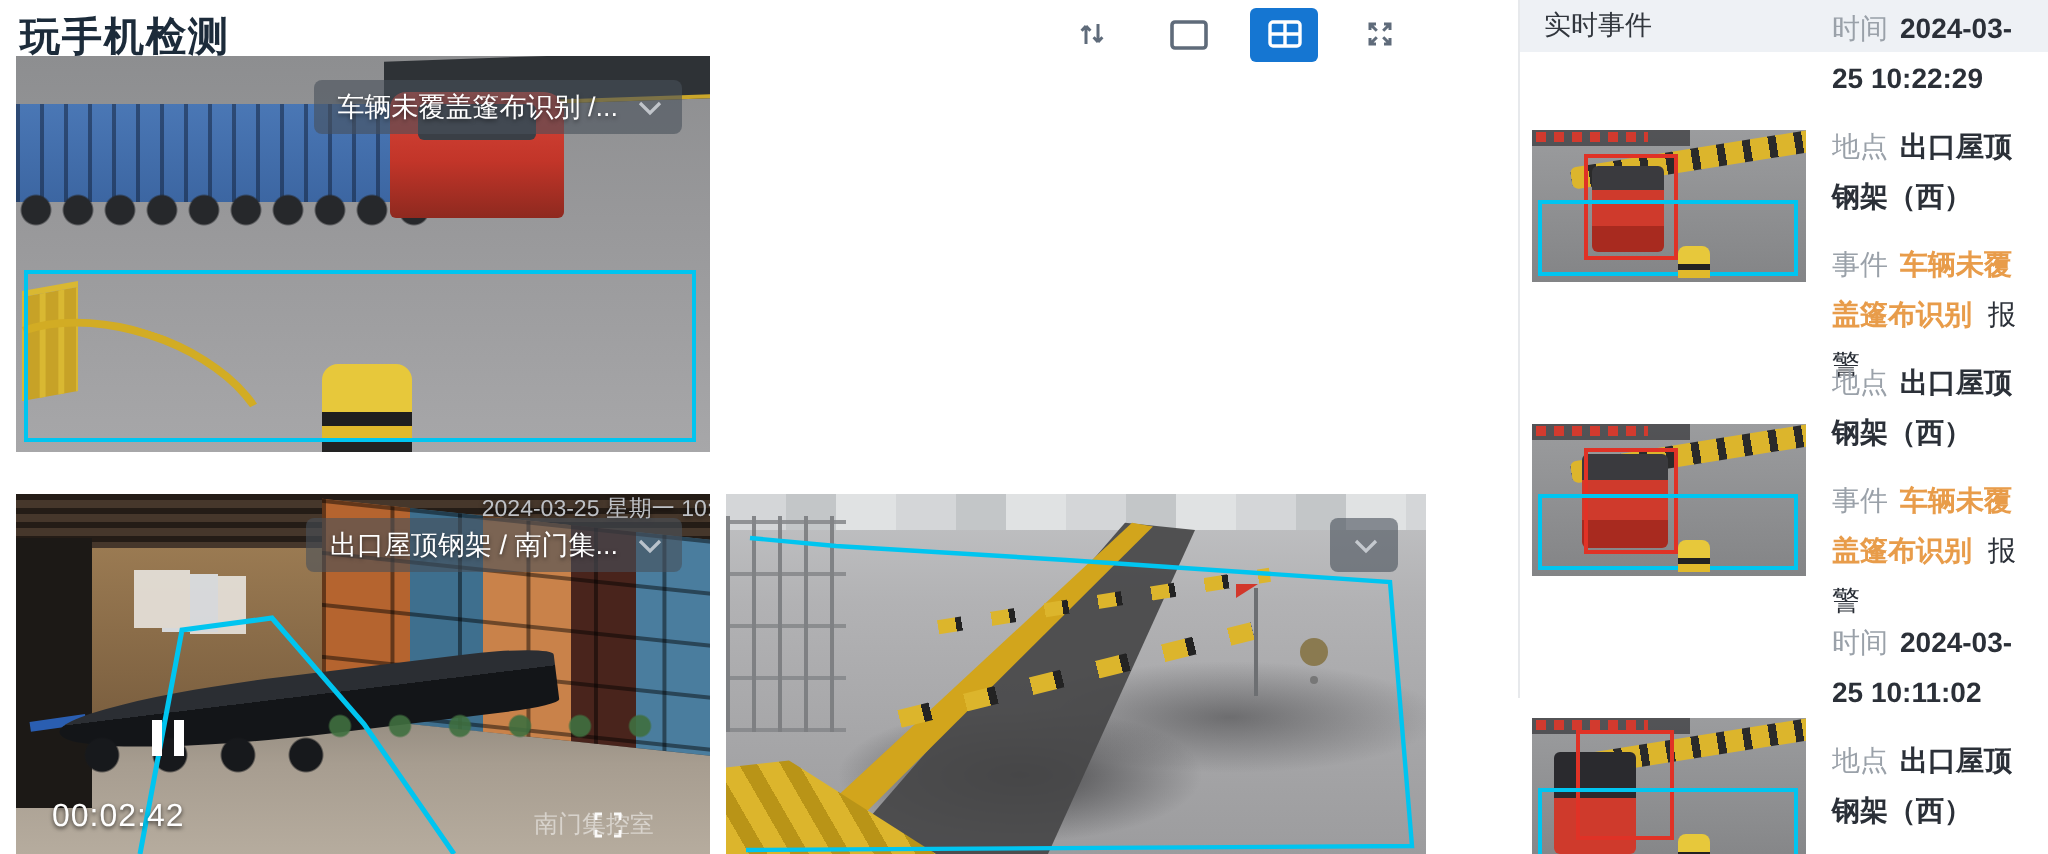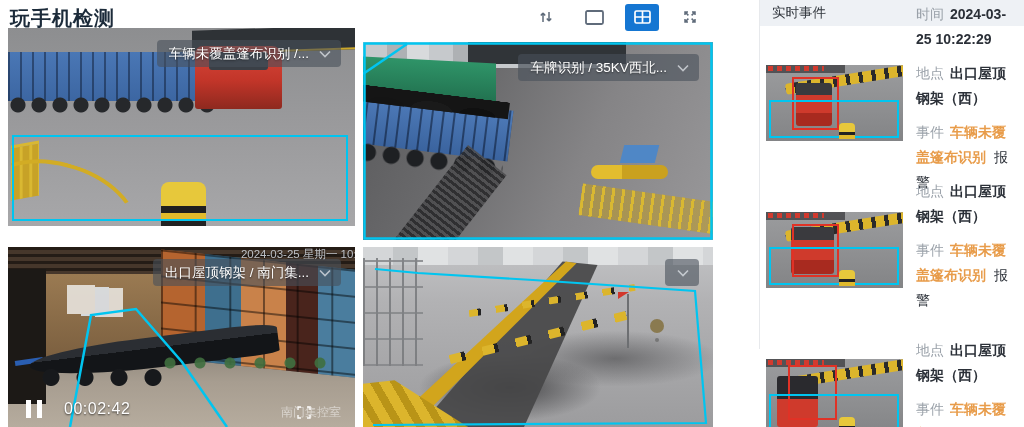--- a/index.html
+++ b/index.html
@@ -88,25 +88,25 @@
   .t3-desk { left:6%; top:50%; width:72%; height:17%; transform:rotate(-7deg); border-radius:45% 18% 10% 55%;
     background:linear-gradient(180deg,#2b2e33 0 35%,#131518 35% 100%); }
   .t3-chairs { left:9%; top:66%; width:40%; height:13%;
     background-image:radial-gradient(circle 9px at 12px 50%, #17191c 8px, transparent 9px);
     background-size:34px 100%; background-repeat:repeat-x; }
   .t3-plants { left:44%; top:60%; width:50%; height:9%;
     background-image:radial-gradient(circle 6px at 9px 50%, #3f6f3f 5px, transparent 6px);
     background-size:30px 100%; background-repeat:repeat-x; opacity:.9; }
   .t3-osd { position:absolute; top:0; right:-8px; font-size:11.5px; color:rgba(205,210,216,.9);
     text-shadow:0 1px 2px rgba(0,0,0,.6); white-space:nowrap; }
-  .playback { position:absolute; left:18px; bottom:9px; display:flex; align-items:flex-start; gap:22px; }
+  .playback { position:absolute; left:18px; bottom:9px; display:flex; align-items:flex-end; gap:22px;flex-direction:column; }
   .pause-ic { display:flex; gap:6px; cursor:pointer; }
   .pause-ic span { width:5px; height:18px; background:#fff; display:block; }
   .pb-time { color:#fff; font-size:16px; text-shadow:0 1px 2px rgba(0,0,0,.7); letter-spacing:.5px; }
-  .watermark { position:absolute; right:14px; bottom:6px; font-size:12px; color:rgba(255,255,255,.5); }
+  .watermark { position:absolute; right:28px; bottom:6px; font-size:12px; color:rgba(255,255,255,.5); }
   .corner-ic { position:absolute; right:44px; bottom:8px; width:14px; height:13px; opacity:.95; cursor:pointer; }
 
   
   .t4-pave { inset:0; background:
     radial-gradient(ellipse 130px 48px at 42% 78%, rgba(52,52,54,.85), transparent 70%),
     radial-gradient(ellipse 150px 40px at 72% 62%, rgba(70,70,72,.6), transparent 70%),
     linear-gradient(180deg,#c2c3c5 0%,#b2b2b4 30%,#9c9c9e 100%); }
   .t4-sky { left:0; top:0; width:100%; height:10%;
     background:repeating-linear-gradient(90deg,#d4d6d8 0 30px,#c3c6c8 30px 55px,#e0e2e3 55px 85px); }
   .t4-gantry { left:0; top:6%; width:17%; height:60%;
@@ -217,43 +217,20 @@
     <div class="layer t1-bollard"></div>
     <div class="detect-rect" style="left:4px; top:107px; width:336px; height:86px;"></div>
     <div class="pill">
       <span>车辆未覆盖篷布识别 /...</span>
       <svg class="chev" viewBox="0 0 12 8">
           <path d="M1 1.5 L6 6.5 L11 1.5" fill="none" stroke="#dfe3e8" stroke-width="1.6"></path>
         </svg>
     </div>
   </div>
 
-  <div class="tile tile2">
-    <div class="layer t2-pave"></div>
-    <div class="layer t2-mosaic"></div>
-    <div class="layer t2-roof"></div>
-    <div class="layer t2-tarp"></div>
-    <div class="layer t2-trailer"></div>
-    <div class="layer t2-coal"></div>
-    <div class="layer t2-wheels"></div>
-    <div class="layer t2-grate"></div>
-    <div class="layer t2-sign"></div>
-    <div class="layer t2-gate"></div>
-    <div class="layer t2-fence2"></div>
-    <svg class="svgfull" viewBox="0 0 350 198">
-      <rect x="1.5" y="1.5" width="347" height="195" fill="none" stroke="#00c5f0" stroke-width="2.5"></rect>
-      <path d="M0 32 L44 2" fill="none" stroke="#00c5f0" stroke-width="2.5"></path>
-    </svg>
-    <div class="pill">
-      <span>车牌识别 / 35KV西北...</span>
-      <svg class="chev" viewBox="0 0 12 8">
-          <path d="M1 1.5 L6 6.5 L11 1.5" fill="none" stroke="#dfe3e8" stroke-width="1.6"></path>
-        </svg>
-    </div>
-  </div>
 
   <div class="tile tile3">
     <div class="layer t3-floor"></div>
     <div class="layer t3-ceiling"></div>
     <div class="layer t3-leftwall"></div>
     <div class="layer t3-bluelight"></div>
     <div class="layer t3-wood"></div>
     <div class="layer t3-poster1"></div>
     <div class="layer t3-videowall"></div>
     <div class="layer t3-desk"></div>
@@ -352,20 +329,21 @@
           <div class="th-osd">
               <i></i>
             </div>
           <div class="th-barrier"></div>
           <div class="th-truck"></div>
           <div class="th-redbox"></div>
           <div class="th-cyanbox"></div>
           <div class="th-bollard"></div>
         </div>
         <div class="fields">
+          <p class="field"><span class="f-label">时间</span><span class="f-value">2024-03-25 10:11:02</span></p>
           <p class="field"><span class="f-label">地点</span><span class="f-value">出口屋顶钢架（西）</span></p>
           <p class="field"><span class="f-label">事件</span><span class="f-event">车辆未覆盖篷布识别</span></p>
         </div>
       </div>
 
     </div>
     <div class="sb-scroll"></div>
   </div>
 
 </div>

